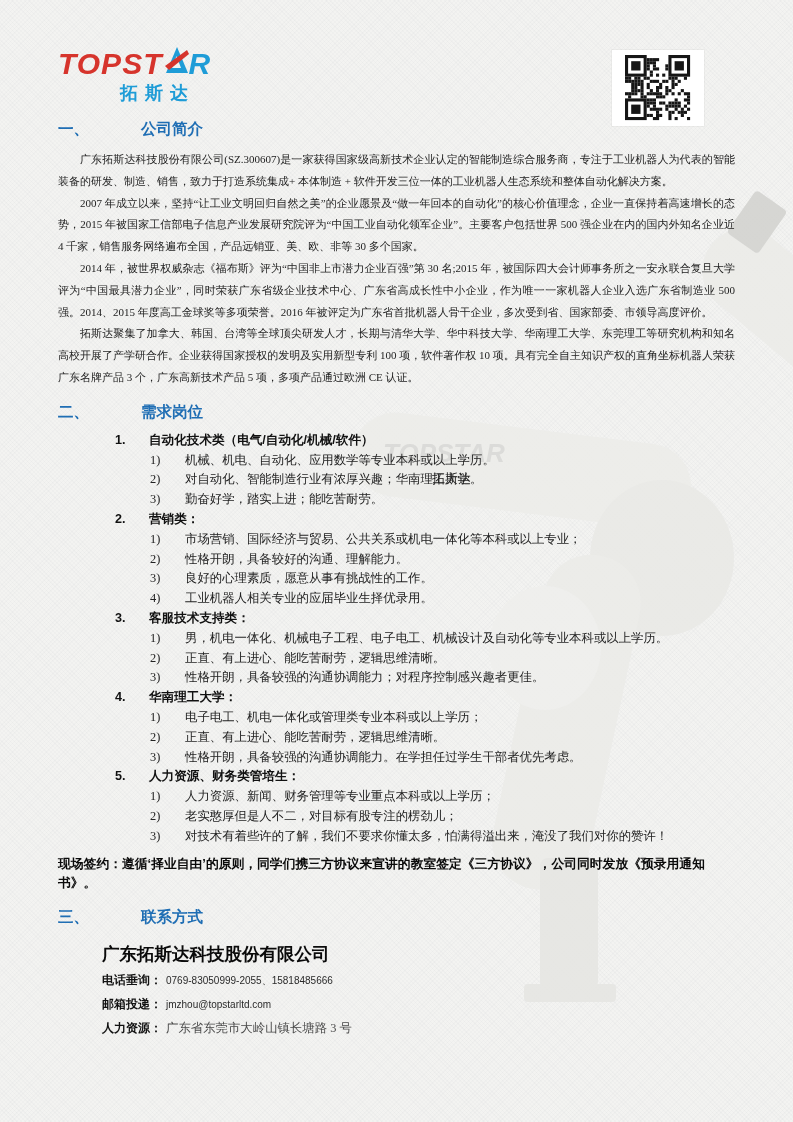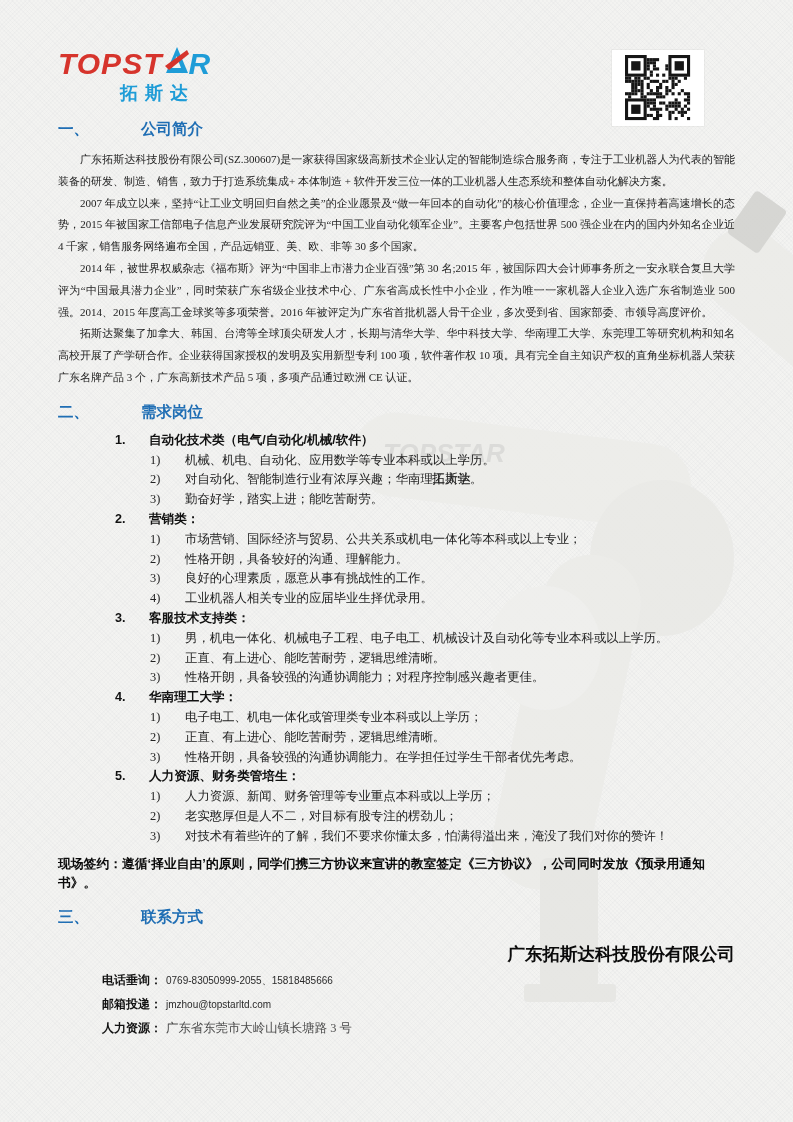--- a/index.html
+++ b/index.html
@@ -52,21 +52,21 @@
   .job-item { display:flex; margin-left:92px; font-size:12.4px; line-height:19.8px; color:#222; }
   .job-item .inum { width:35px; flex:none; }
 
   
   .sign-note { margin-top:7px; font-family:"Liberation Sans", sans-serif; font-weight:bold;
                font-size:12.8px; line-height:19px; color:#0a0a0a; }
 
   
   .contact { margin-left:44px; margin-top:16px; }
   .contact-company { font-family:"Liberation Sans", sans-serif; font-weight:bold; font-size:17.5px;
-                     color:#0a0a0a; line-height:1.25;text-align:right; }
+                     color:#0a0a0a; line-height:1.25; }
   .c-row { display:flex; align-items:baseline; margin-top:7px; }
   .c-label { font-family:Liberation Sans, sans-serif; font-weight:bold; font-size:12px; color:#111; }
   .c-val-sans { font-family:Liberation Sans, sans-serif; font-size:10px; color:#2a2a2a; margin-left:4px; }
   .c-val-serif { font-size:12.4px; color:#4a4a4a; margin-left:4px; }
   .more-info { margin-top:8px; padding-left:4px; font-family:"Liberation Sans", sans-serif;
                font-weight:bold; font-size:13.6px; color:#0a0a0a; }
 </style>
 </head>
 <body>
 

